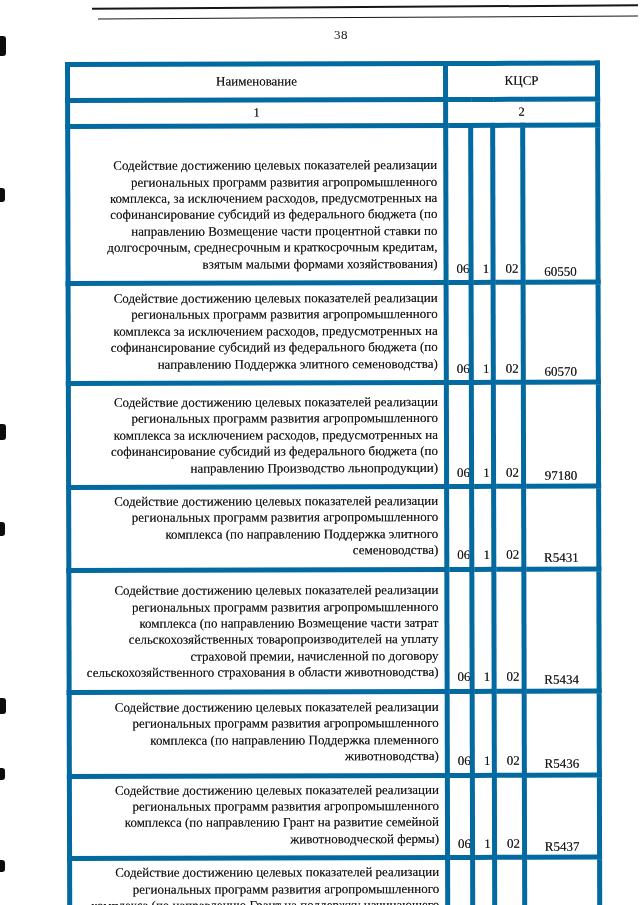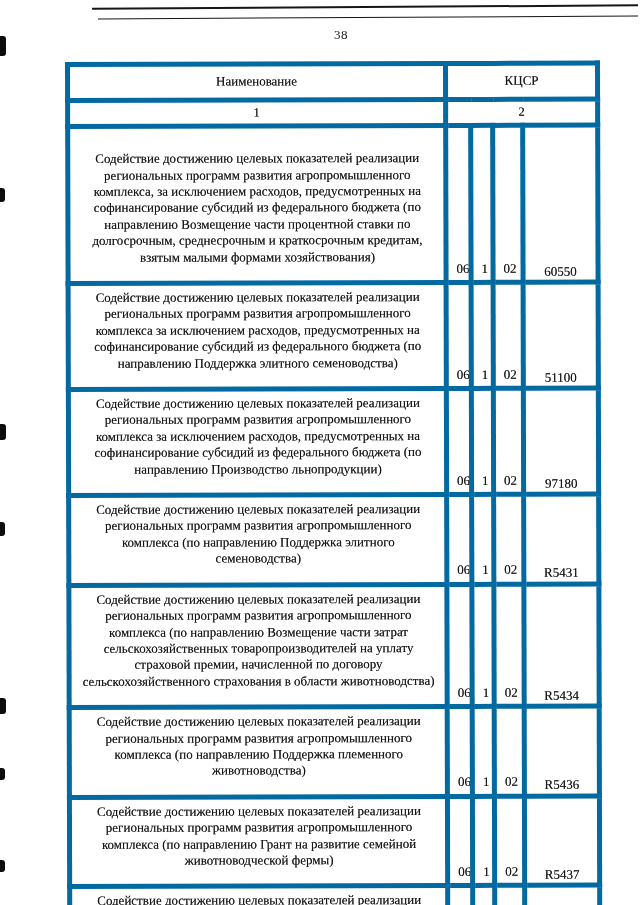--- a/index.html
+++ b/index.html
@@ -62,26 +62,26 @@
     font-size: 13px;
   }
   th.th-num {
     height: 19px;
     text-align: center;
     vertical-align: middle;
     font-size: 12.5px;
   }
   td.cell-name {
     vertical-align: bottom;
-    text-align: center;
-    padding: 4px 6px 15px 7px;
+    text-align: right;
+    padding: 4px 6px 8px 7px;
   }
   td.cell-code {
     vertical-align: bottom;
-    text-align: left;
+    text-align: center;
     padding: 0 0 3px 8px;
     font-size: 13px;
   }
   td.cell-kcsr {
     text-align: center;
     padding: 0 0 0 0;
   }
 </style>
 </head>
 <body>
@@ -124,21 +124,21 @@
           <td class="cell-code">06</td>
           <td class="cell-code">1</td>
           <td class="cell-code">02</td>
           <td class="cell-code cell-kcsr">60550</td>
         </tr>
         <tr style="height: 100px;">
           <td class="cell-name">Содействие достижению целевых показателей реализации региональных программ развития агропромышленного комплекса за исключением расходов, предусмотренных на софинансирование субсидий из федерального бюджета  (по направлению Поддержка элитного семеноводства)</td>
           <td class="cell-code">06</td>
           <td class="cell-code">1</td>
           <td class="cell-code">02</td>
-          <td class="cell-code cell-kcsr">51100</td>
+          <td class="cell-code cell-kcsr">60570</td>
         </tr>
         <tr style="height: 104px;">
           <td class="cell-name">Содействие достижению целевых показателей реализации региональных программ развития агропромышленного комплекса за исключением расходов, предусмотренных на софинансирование субсидий из федерального бюджета  (по направлению Производство льнопродукции)</td>
           <td class="cell-code">06</td>
           <td class="cell-code">1</td>
           <td class="cell-code">02</td>
           <td class="cell-code cell-kcsr">97180</td>
         </tr>
         <tr style="height: 68px;">
           <td class="cell-name">Содействие достижению целевых показателей реализации региональных программ развития агропромышленного комплекса (по направлению Поддержка элитного семеноводства)</td>

